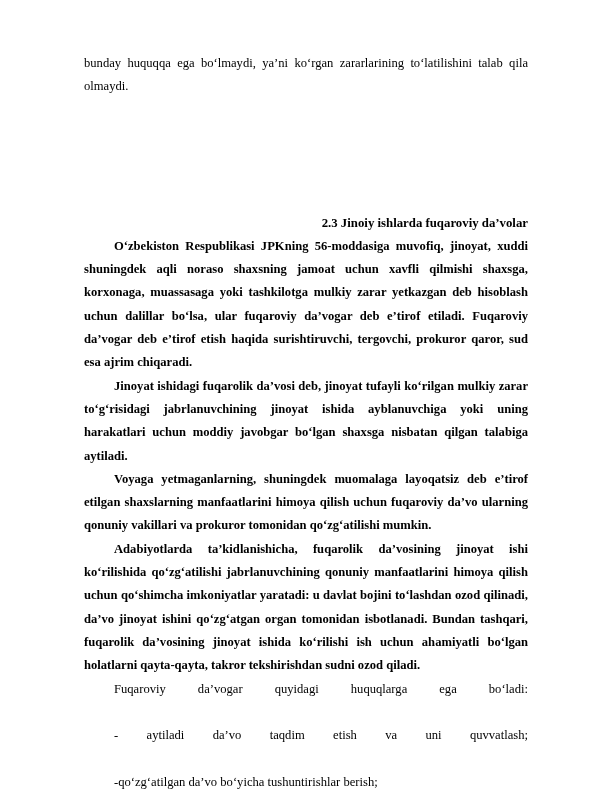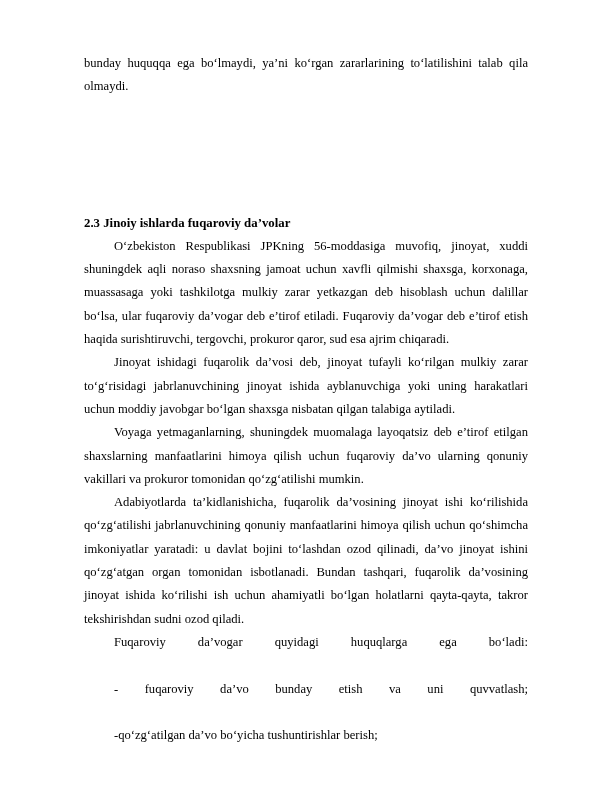--- a/index.html
+++ b/index.html
@@ -30,29 +30,30 @@
   p {
     margin: 0;
     font-size: 12.6px;
     line-height: 23.3px;
     text-align: justify;
     text-justify: inter-word;
     hyphens: none;
   }
   .para-indent {
     text-indent: 30px;
+    font-weight: bold;
   }
   .para-noindent {
     text-indent: 0;
   }
   .heading {
     margin: 0;
     font-size: 12.8px;
     font-weight: bold;
-    text-align: left;
+    text-align: right;
     line-height: 23.3px;
   }
   .gap-after-intro {
     height: 113px;
   }
   .gap-after-heading {
     height: 0px;
   }
   .list-line {
     margin: 0;
@@ -98,19 +99,19 @@
     <p class="para-indent">O‘zbekiston Respublikasi JPKning 56-moddasiga muvofiq, jinoyat,  xuddi shuningdek aqli noraso shaxsning jamoat uchun xavfli qilmishi shaxsga, korxonaga, muassasaga yoki tashkilotga mulkiy zarar yetkazgan deb hisoblash uchun dalillar bo‘lsa, ular fuqaroviy da’vogar deb e’tirof etiladi. Fuqaroviy da’vogar deb e’tirof etish haqida surishtiruvchi, tergovchi, prokuror qaror,  sud  esa  ajrim  chiqaradi.</p>
 
     <p class="para-indent">Jinoyat ishidagi fuqarolik da’vosi deb, jinoyat tufayli ko‘rilgan mulkiy zarar to‘g‘risidagi jabrlanuvchining jinoyat ishida ayblanuvchiga yoki uning harakatlari uchun moddiy javobgar bo‘lgan shaxsga nisbatan qilgan talabiga aytiladi.</p>
 
     <p class="para-indent">Voyaga yetmaganlarning, shuningdek muomalaga layoqatsiz deb e’tirof etilgan shaxslarning manfaatlarini himoya qilish uchun fuqaroviy da’vo ularning qonuniy vakillari va prokuror tomonidan qo‘zg‘atilishi mumkin.</p>
 
     <p class="para-indent">Adabiyotlarda ta’kidlanishicha, fuqarolik da’vosining jinoyat ishi ko‘rilishida qo‘zg‘atilishi jabrlanuvchining qonuniy manfaatlarini himoya qilish uchun qo‘shimcha imkoniyatlar yaratadi: u davlat bojini to‘lashdan ozod qilinadi, da’vo jinoyat ishini qo‘zg‘atgan organ tomonidan isbotlanadi. Bundan tashqari, fuqarolik da’vosining jinoyat ishida ko‘rilishi ish uchun ahamiyatli bo‘lgan holatlarni qayta-qayta, takror tekshirishdan sudni ozod qiladi.</p>
 
     <p class="list-line justify-force"><span>Fuqaroviy da’vogar quyidagi huquqlarga ega bo‘ladi:</span></p>
 
-    <p class="list-line justify-force"><span>-  fuqaroviy  da’vo  bunday  etish  va  uni  quvvatlash;</span></p>
+    <p class="list-line justify-force"><span>-  aytiladi  da’vo  taqdim  etish  va  uni  quvvatlash;</span></p>
 
 
     <p class="list-line-last">-qo‘zg‘atilgan da’vo bo‘yicha tushuntirishlar berish;</p>
 
   </div>
 </div>
 
 </body></html>

